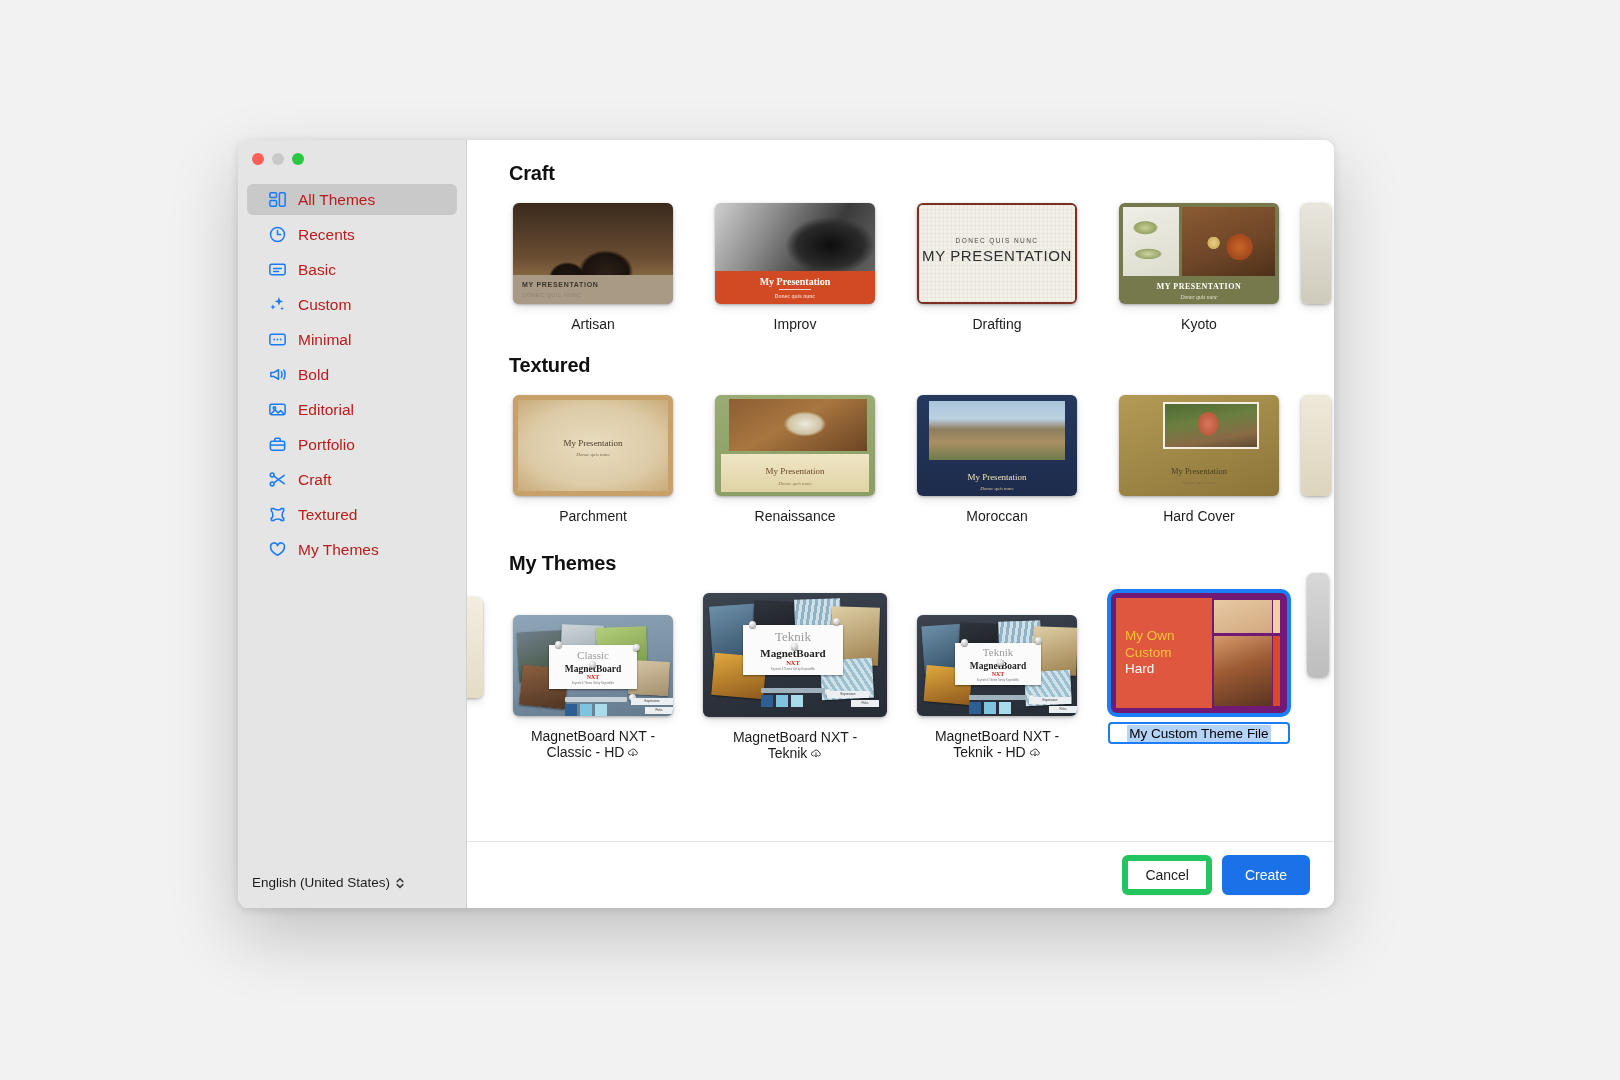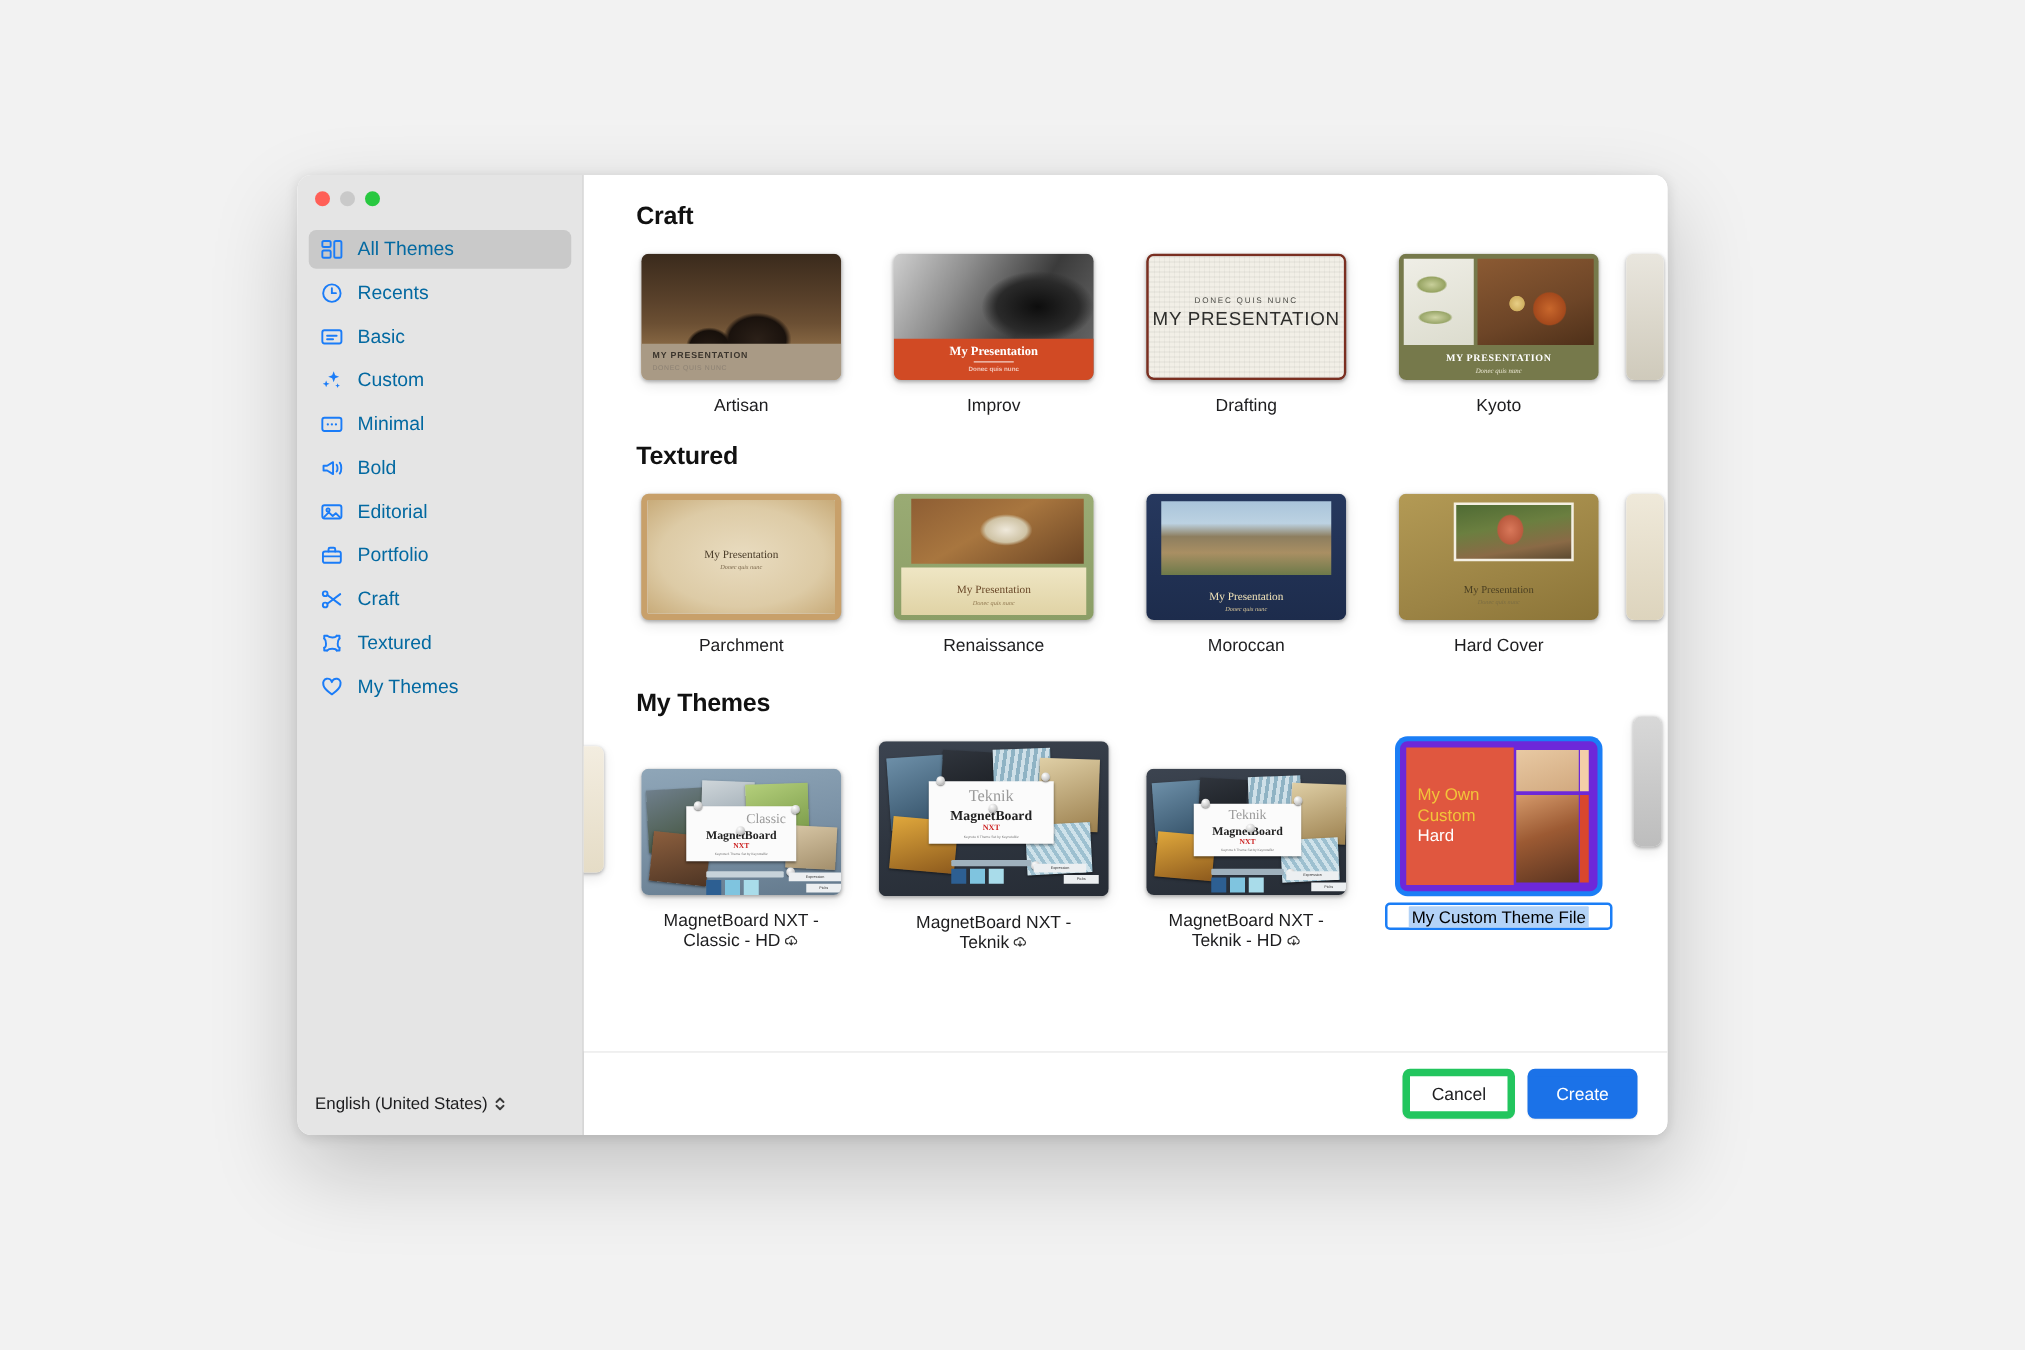--- a/index.html
+++ b/index.html
@@ -41,23 +41,23 @@
   }
   .dot { width: 12px; height: 12px; border-radius: 50%; }
   .dot.red    { background: #ff5f57; }
   .dot.yellow { background: #c9c9c9; }
   .dot.green  { background: #28c840; }
 
   .side-list { padding: 6px 9px 0 9px; }
   .side-item {
     display: flex; align-items: center; gap: 10px;
     height: 31px;
-    padding: 0 8px;
+    padding: 0 20px;
     border-radius: 6px;
-    color: #0369a1;
+    color: #b91c1c;
     font-size: 15.5px;
     cursor: default;
     margin-bottom: 4px;
   }
   .side-item.active { background: #c9c9c9; }
   .side-ico { width: 21px; height: 21px; flex: 0 0 21px; display:block; }
   .side-label { line-height: 1; }
 
   .lang-row {
     margin-top: auto;
@@ -525,21 +525,21 @@
 
           <div class="cellwrap" style="margin-top:18px;">
             <div class="thumb">
               <div class="ph mb-classic-bg"></div>
               <div class="card-white" style="left:5px;top:16px;width:52px;height:50px;transform:rotate(-3deg);background:linear-gradient(160deg,#6f7f8c,#3e4f33);"></div>
               <div class="card-white" style="left:48px;top:10px;width:42px;height:46px;transform:rotate(2deg);background:linear-gradient(160deg,#cfd6da,#8b9aa5);"></div>
               <div class="card-white" style="left:84px;top:12px;width:50px;height:52px;transform:rotate(-2deg);background:linear-gradient(160deg,#b4cf7b,#6d8f3e);"></div>
               <div class="card-white" style="left:8px;top:52px;width:46px;height:40px;transform:rotate(6deg);background:linear-gradient(160deg,#8c5f3e,#4e3524);"></div>
               <div class="card-white" style="left:116px;top:46px;width:40px;height:34px;transform:rotate(3deg);background:linear-gradient(160deg,#d8c7a6,#a38f6c);"></div>
               <div class="card-white" style="left:36px;top:30px;width:88px;height:44px;">
-                <div style="position:absolute;left:0;right:0;top:4px;text-align:left;font-size:11px;color:#9a9a9a;font-family:'Liberation Serif',serif;margin-left:48px;">Classic</div>
+                <div style="position:absolute;left:0;right:0;top:4px;text-align:center;font-size:11px;color:#9a9a9a;font-family:'Liberation Serif',serif;">Classic</div>
                 <div style="position:absolute;left:0;right:0;top:19px;text-align:center;font-size:9.5px;font-weight:bold;color:#222;font-family:'Liberation Serif',serif;">MagnetBoard</div>
                 <div style="position:absolute;left:0;right:0;top:29px;text-align:center;font-size:6px;font-weight:bold;color:#cc2222;font-family:'Liberation Serif',serif;">NXT</div>
                 <div style="position:absolute;left:0;right:0;top:37px;text-align:center;font-size:2.6px;color:#777;">Keynote 6 Theme Set by KeynoteBiz</div>
               </div>
               <span class="pin" style="left:42px;top:26px;"></span>
               <span class="pin" style="left:120px;top:29px;"></span>
               <span class="pin" style="left:76px;top:46px;"></span>
               <span class="pin" style="left:116px;top:79px;"></span>
               <div style="position:absolute;left:52px;top:82px;width:62px;height:5px;background:#c7d3da;border-radius:1px;"></div>
               <span class="swatch" style="left:52px;top:89px;background:#2d5f92;"></span>
@@ -621,21 +621,21 @@
             <div class="caption">
               <span>MagnetBoard NXT -</span><br>
               <span>Teknik - HD</span><span class="cloud"><svg width="12" height="12" viewBox="0 0 14 14" fill="none" stroke="#333" stroke-width="1.1" stroke-linecap="round" stroke-linejoin="round">
                     <path d="M4 9.4a2.5 2.5 0 01.3-5 3.2 3.2 0 016.1.5 2.3 2.3 0 01-.4 4.5"></path>
                     <path d="M7 5.6v4.6M5.3 8.6L7 10.3l1.7-1.7"></path>
                   </svg></span>
             </div>
           </div>
 
           <div class="cellwrap selected" style="margin-top:-4px;">
-            <div class="thumb" style="height:120px;width:158px;background:#6d28d9;padding:5px;box-sizing:border-box;">
+            <div class="thumb" style="height:120px;width:176px;background:#701a75;padding:5px;box-sizing:border-box;">
               <div style="position:absolute;inset:5px;">
                 <div class="custom-left">
                   <div style="color:#f2c43a;">My Own</div>
                   <div style="color:#f2c43a;">Custom</div>
                   <div style="color:#ffffff;">Hard</div>
                 </div>
                 <div class="custom-right">
                   <div class="cr-a"></div>
                   <div class="cr-b"></div>
                   <div class="cr-bar1"></div>

